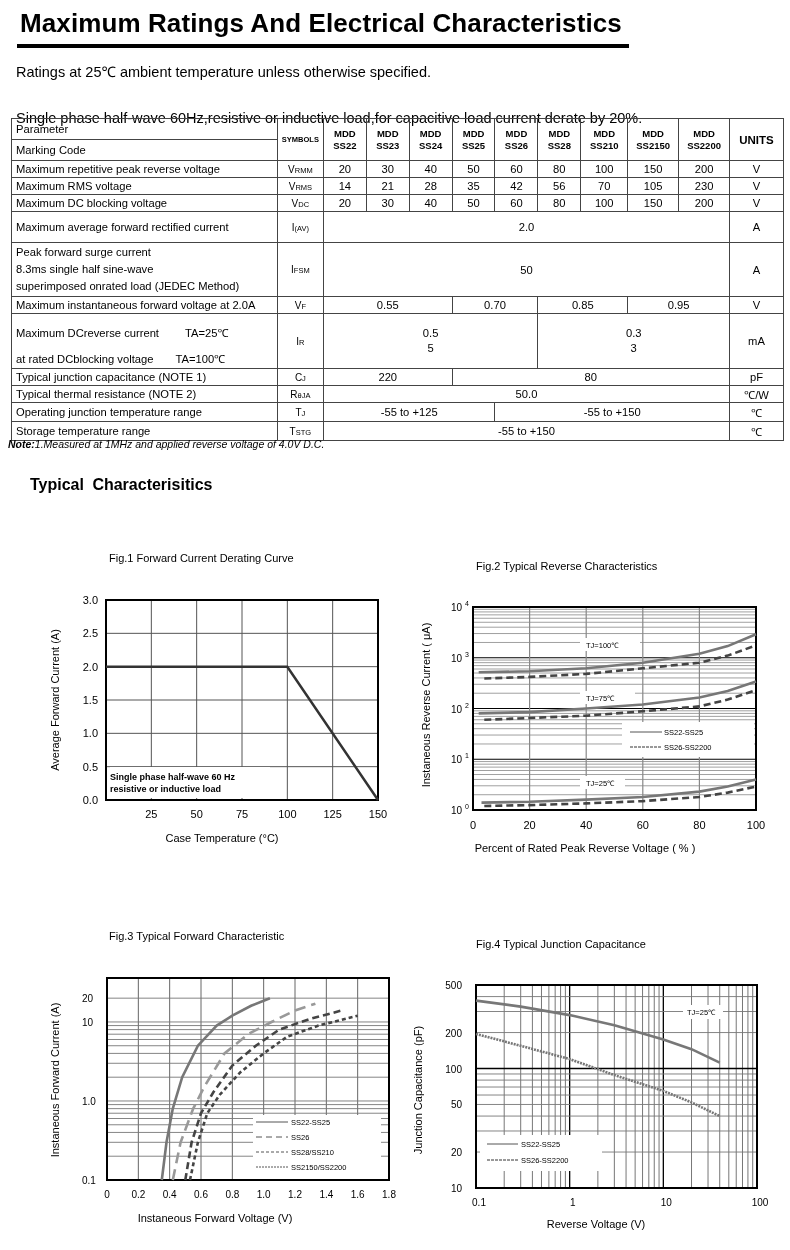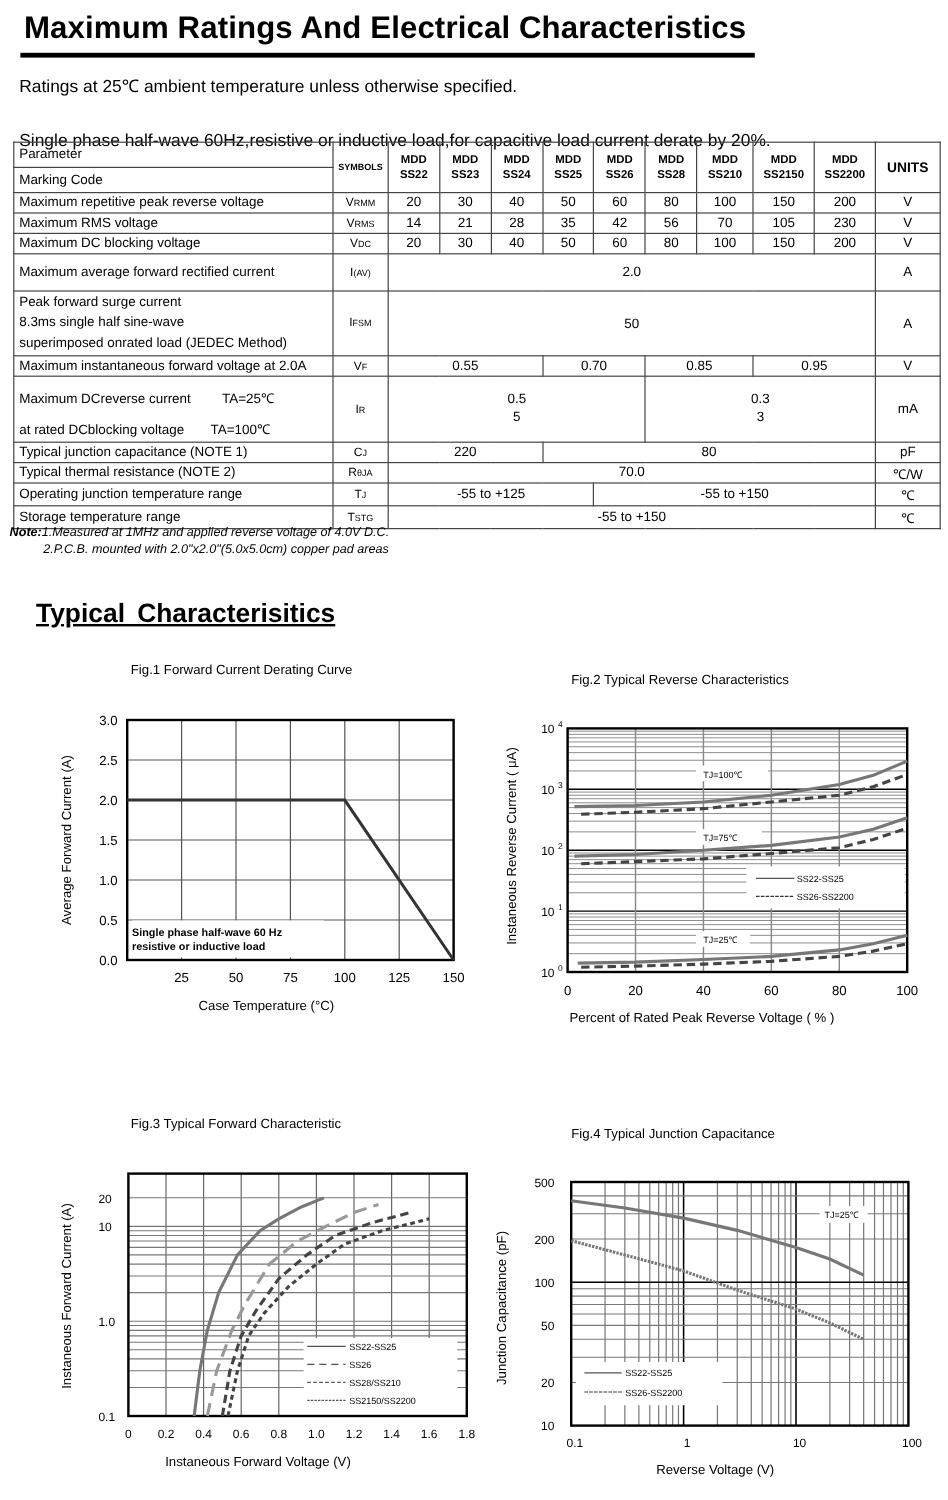--- a/index.html
+++ b/index.html
@@ -16,21 +16,21 @@
   #ratings td.param { text-align:left; }
   #ratings td.sym { font-size:10px; }
   #ratings .hdr-part { font-weight:bold; font-size:9.5px; line-height:12px; }
   #ratings .hdr-units { font-weight:bold; font-size:11.5px; }
   #ratings .hdr-sym { font-weight:bold; font-size:7.5px;margin-top:38px; }
   .sub { font-size:7.5px; }
   .ta { display:inline-block; margin-left:22px;margin-top:11px; }
 
   #notes { left:8px; top:437px; font-size:10.5px; line-height:14px;font-style:italic; }
   #notes .n2 { padding-left:28px; }
-  #typ-title { left:30px; top:498px; font-size:22px; font-weight:bold; white-space:nowrap; word-spacing:4px;text-decoration:underline; }
+  #typ-title { left:30px; top:476px; font-size:16px; font-weight:bold; white-space:nowrap; word-spacing:4px; }
   svg text { font-family:"Liberation Sans", sans-serif; }
 </style>
 </head>
 <body>
 
 <div id="main-title" class="abs">Maximum Ratings And Electrical Characteristics</div>
 <div id="title-rule" class="abs"></div>
 <div id="intro1" class="abs intro">Ratings at 25℃ ambient temperature unless otherwise specified.</div>
 <div id="intro2" class="abs intro">Single phase half-wave 60Hz,resistive or inductive load,for capacitive load current derate by 20%.</div>
 
@@ -152,21 +152,21 @@
       <td class="param">Typical junction capacitance (NOTE 1)</td>
       <td class="sym"><span>C</span><span class="sub">J</span></td>
       <td colspan="3">220</td>
       <td colspan="6">80</td>
       <td>pF</td>
     </tr>
 
     <tr>
       <td class="param">Typical thermal resistance (NOTE 2)</td>
       <td class="sym"><span>R</span><span class="sub">θJA</span></td>
-      <td colspan="9">70.0</td>
+      <td colspan="9">50.0</td>
       <td>℃/W</td>
     </tr>
 
     <tr>
       <td class="param" style="height:18px;">Operating junction temperature range</td>
       <td class="sym"><span>T</span><span class="sub">J</span></td>
       <td colspan="4">-55 to +125</td>
       <td colspan="5">-55 to +150</td>
       <td>℃</td>
     </tr>
@@ -175,21 +175,20 @@
       <td class="param" style="height:18px;margin-left:11px;">Storage temperature range</td>
       <td class="sym"><span>T</span><span class="sub">STG</span></td>
       <td colspan="9">-55 to +150</td>
       <td>℃</td>
     </tr>
   </tbody>
 </table>
 
 <div id="notes" class="abs">
   <div><b>Note:</b><span>1.Measured at 1MHz and applied reverse voltage of 4.0V D.C.</span></div>
-  <div class="n2">2.P.C.B. mounted with 2.0"x2.0"(5.0x5.0cm) copper pad areas</div>
 </div>
 
 <div id="typ-title" class="abs">Typical  Characterisitics</div>
 
 <svg id="fig1" class="abs" style="left:0;top:540px;" width="400" height="320">
     <text x="109" y="22" font-size="11">Fig.1  Forward Current Derating Curve</text>
     <line x1="151.33333333333331" x2="151.33333333333331" y1="60" y2="260" stroke="#555" stroke-width="1"></line>
     <line x1="196.66666666666666" x2="196.66666666666666" y1="60" y2="260" stroke="#555" stroke-width="1"></line>
     <line x1="242" x2="242" y1="60" y2="260" stroke="#555" stroke-width="1"></line>
     <line x1="287.3333333333333" x2="287.3333333333333" y1="60" y2="260" stroke="#555" stroke-width="1"></line>

